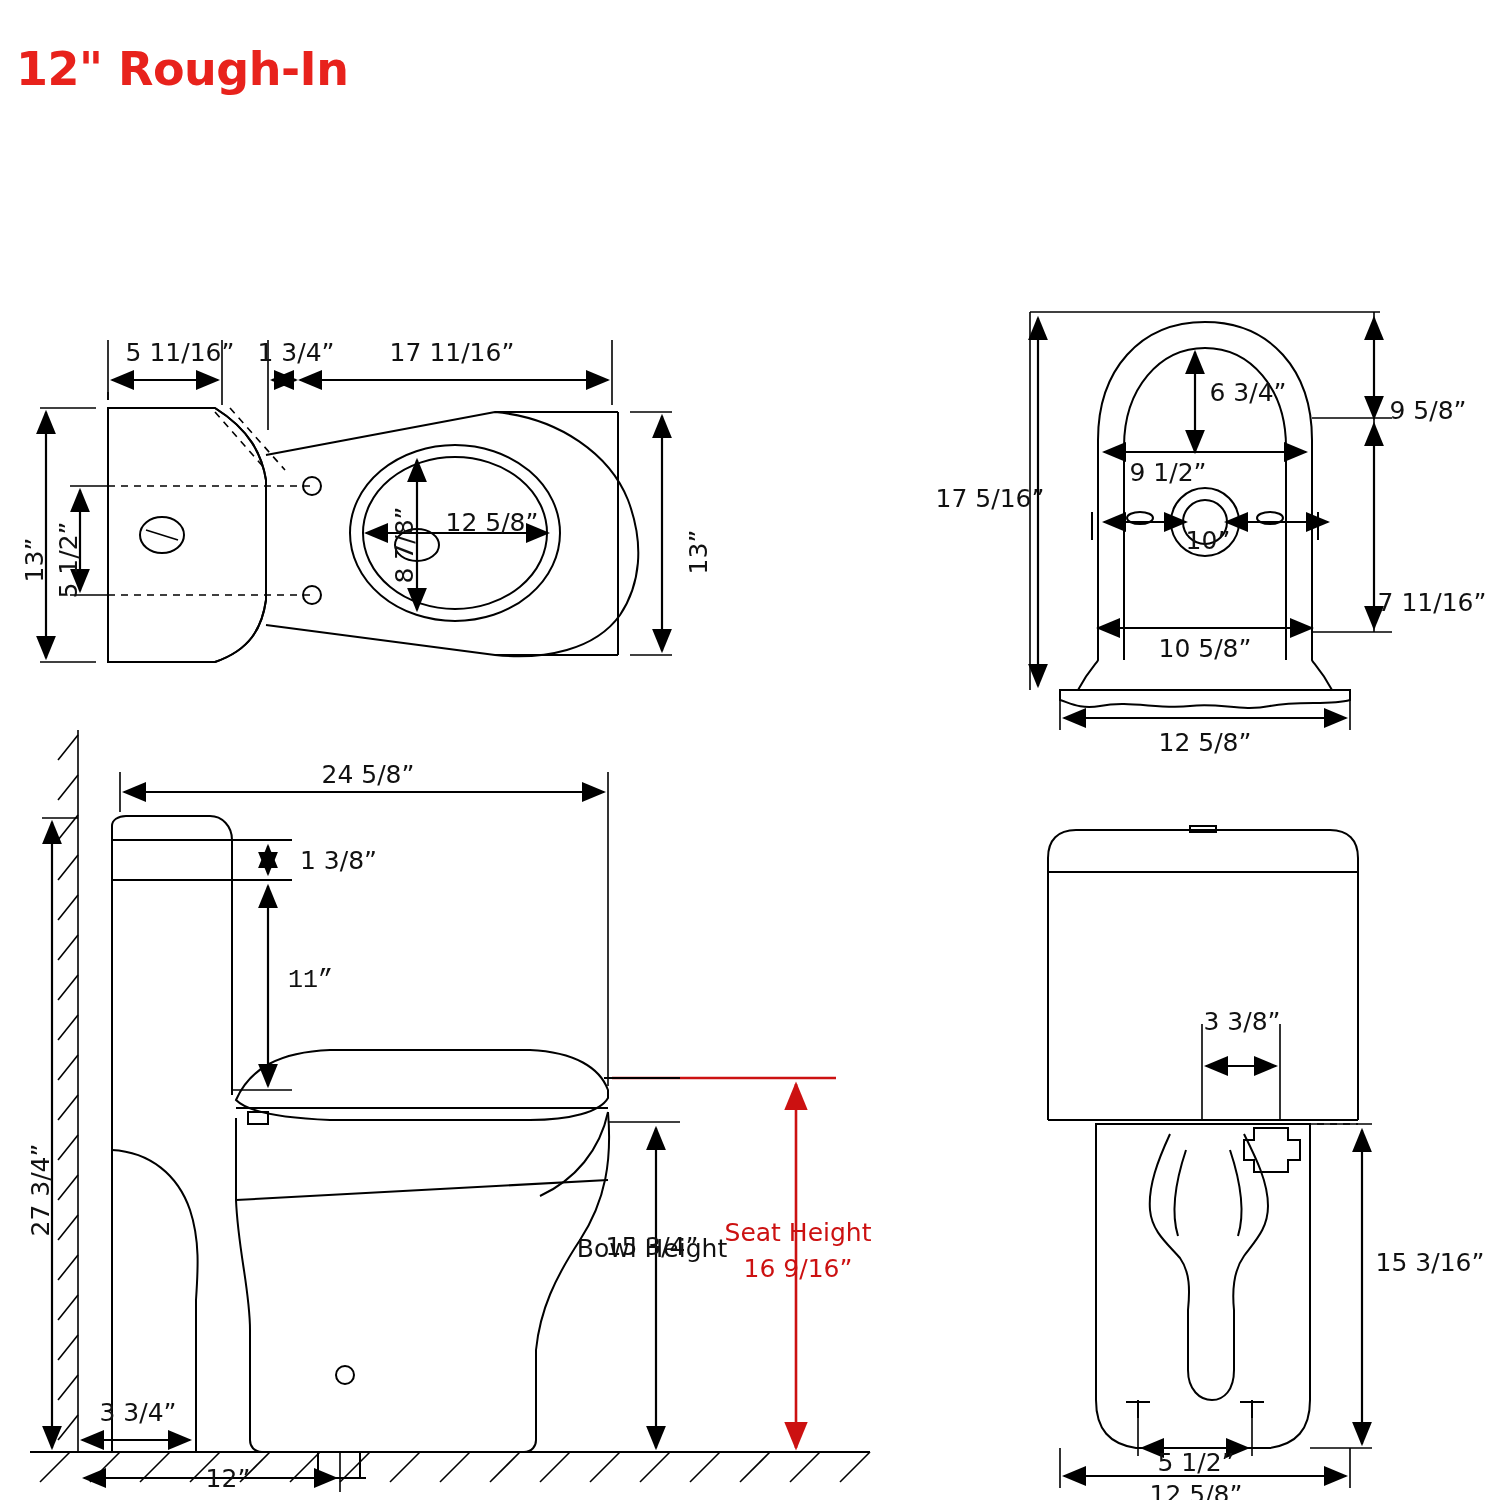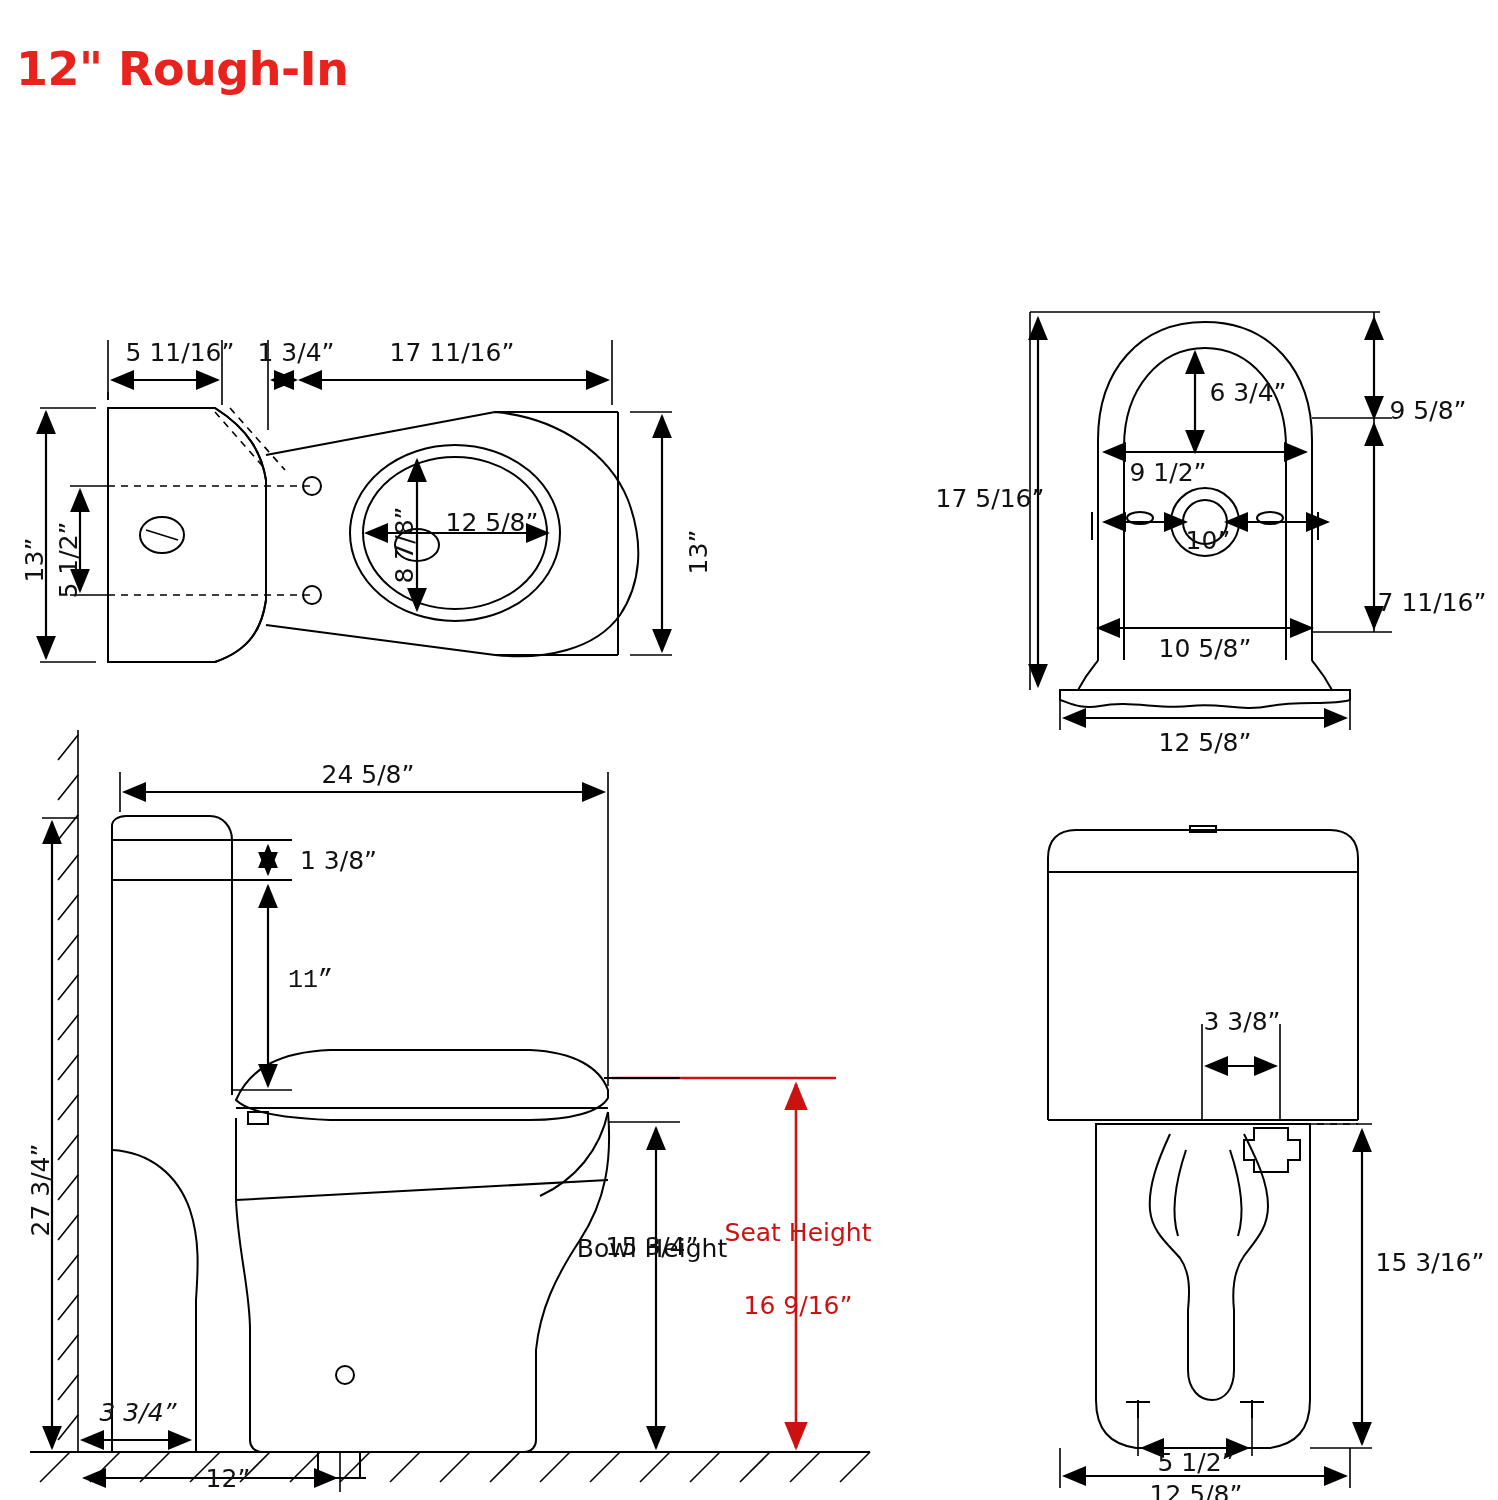--- a/index.html
+++ b/index.html
@@ -304,25 +304,25 @@
   <div class="lbl c" style="left:990px;top:498px;">17 5/16”</div>
   <div class="lbl c" style="left:1208px;top:540px;">10”</div>
   <div class="lbl c" style="left:1432px;top:602px;">7 11/16”</div>
   <div class="lbl c" style="left:1205px;top:648px;">10 5/8”</div>
   <div class="lbl c" style="left:1205px;top:742px;">12 5/8”</div>
 
   <div class="lbl c" style="left:368px;top:774px;">24 5/8”</div>
   <div class="lbl" style="left:300px;top:846px;">1 3/8”</div>
   <div class="lbl" style="left:288px;top:966px;font-family:Liberation Mono, monospace;">11”</div>
   <div class="lbl rot" style="left:40px;top:1190px;transform:rotate(-90deg) translate(-50%,-50%);">27 3/4”</div>
-  <div class="lbl c" style="left:138px;top:1412px;font-style:italic;">3 3/4”</div>
+  <div class="lbl c" style="left:138px;top:1412px;">3 3/4”</div>
   <div class="lbl c" style="left:228px;top:1478px;">12”</div>
   <div class="lbl c" style="left:652px;top:1248px;">Bowl Height</div>
   <div class="lbl c" style="left:652px;top:1214px;margin-top:32px;">15 3/4”</div>
   <div class="lbl c red" style="left:798px;top:1232px;">Seat Height</div>
-  <div class="lbl c red" style="left:798px;top:1268px;margin-top:37px;">16 9/16”</div>
+  <div class="lbl c red" style="left:798px;top:1268px;">16 9/16”</div>
 
   <div class="lbl c" style="left:1242px;top:1021px;">3 3/8”</div>
   <div class="lbl c" style="left:1430px;top:1262px;text-align:right;">15 3/16”</div>
   <div class="lbl c" style="left:1196px;top:1462px;">5 1/2”</div>
   <div class="lbl c" style="left:1196px;top:1494px;">12 5/8”</div>
 
 </div>
 
 </body></html>

